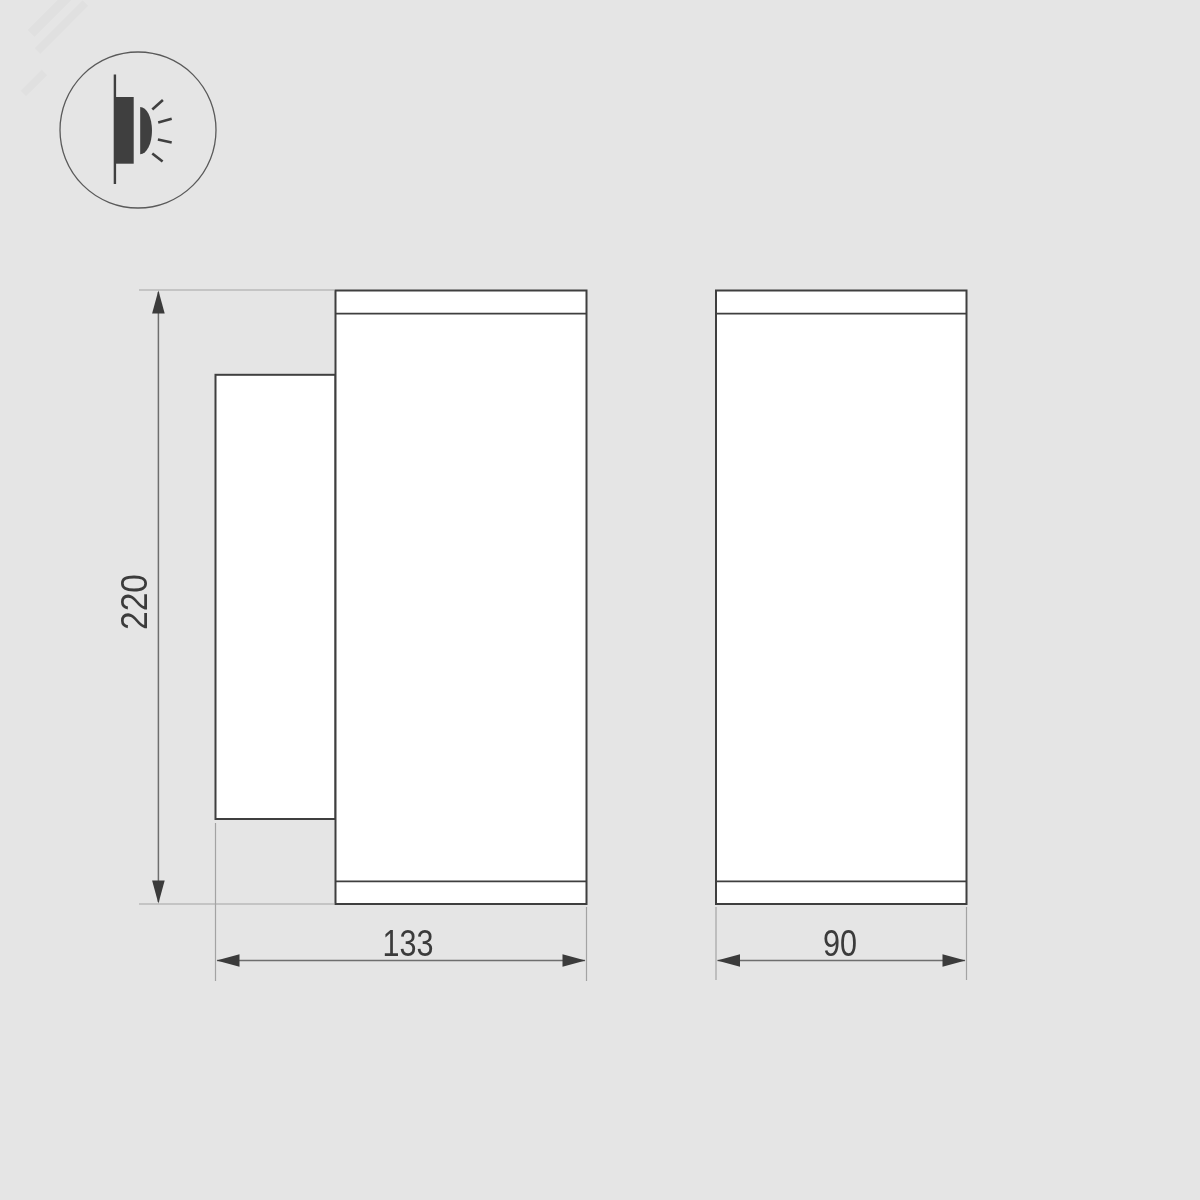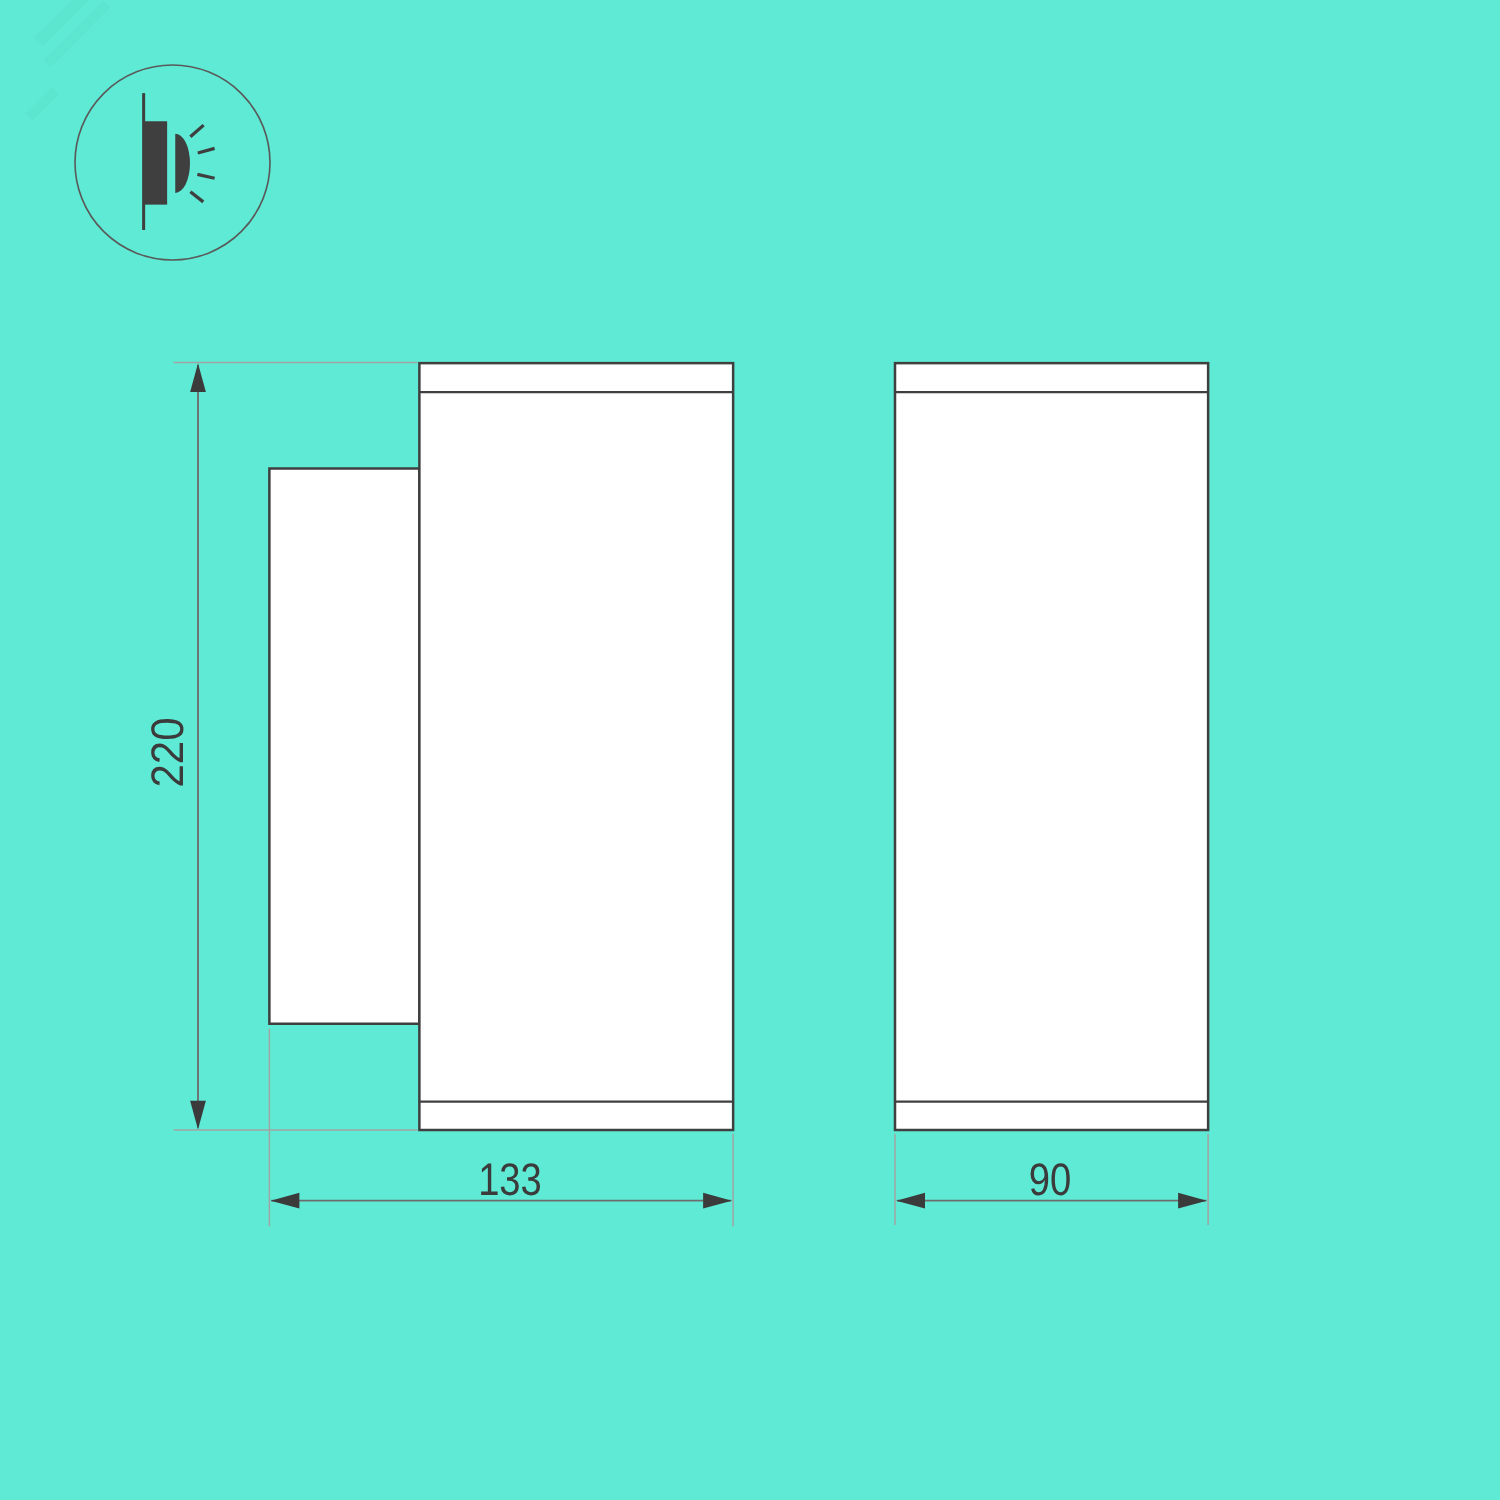--- a/index.html
+++ b/index.html
@@ -1,16 +1,16 @@
 <!DOCTYPE html>
 <html><head>
 <meta charset="utf-8">
 <style>
   html,body{margin:0;padding:0;background:#ffffff;}
-  #page{position:relative;width:1200px;height:1200px;background:#5eead4;overflow:hidden;}
+  #page{position:relative;width:1200px;height:1200px;background:#e5e5e5;overflow:hidden;}
   svg{position:absolute;left:0;top:0;}
   text{font-family:"Liberation Sans",sans-serif;fill:#3b3b3b;}
 </style>
 </head>
 <body>
 <div id="page">
 <svg width="1200" height="1200" viewBox="0 0 1200 1200">
 
   <g fill="#000" opacity="0.016" transform="rotate(-45 60 20)">
     <rect x="30" y="4" width="58" height="10"></rect>

